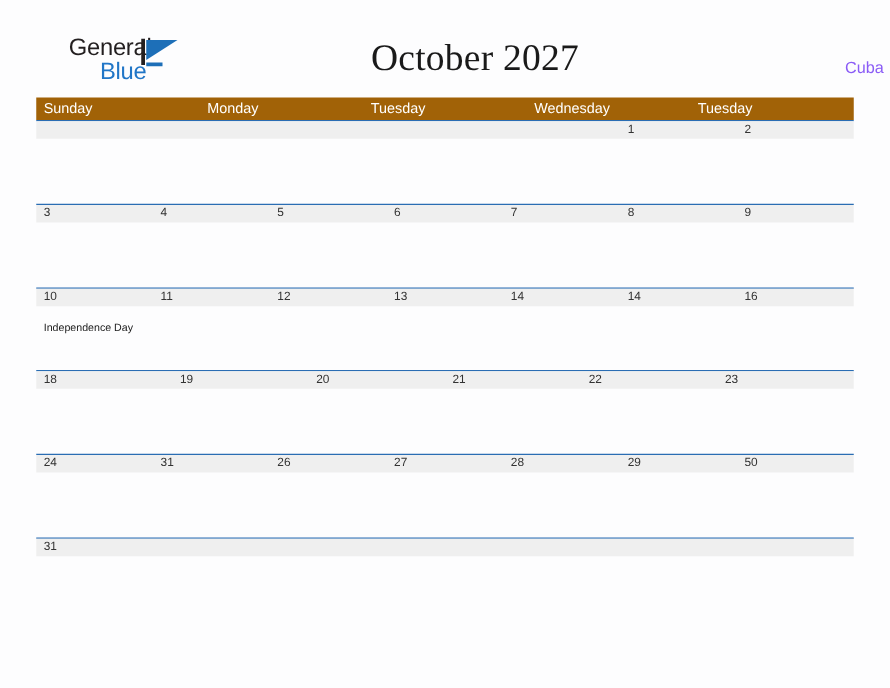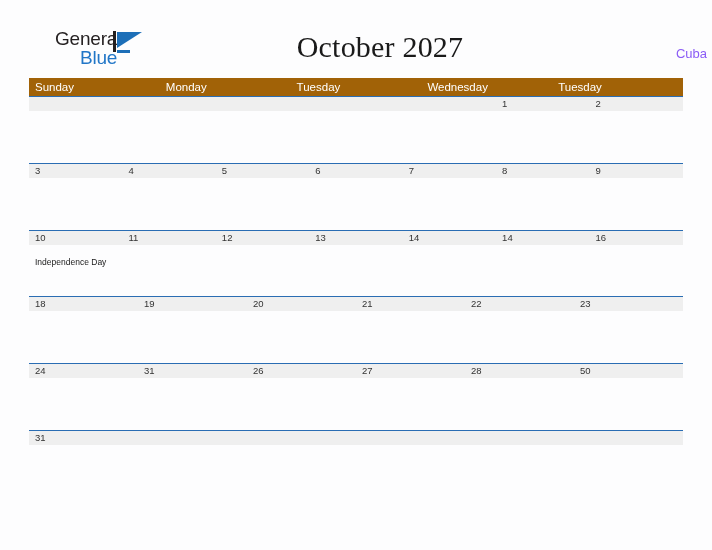--- a/index.html
+++ b/index.html
@@ -340,20 +340,23 @@
         <div class="day-cell">
           <span class="day-number">26</span>
         </div>
         <div class="day-cell">
           <span class="day-number">27</span>
         </div>
         <div class="day-cell">
           <span class="day-number">28</span>
         </div>
         <div class="day-cell">
+          <span class="day-number">29</span>
+        </div>
+        <div class="day-cell">
           <span class="day-number">50</span>
         </div>
       </div>
     </div>
 
     <div class="week-row">
       <div class="row-band"></div>
       <div class="cells">
         <div class="day-cell">
           <span class="day-number">31</span>

